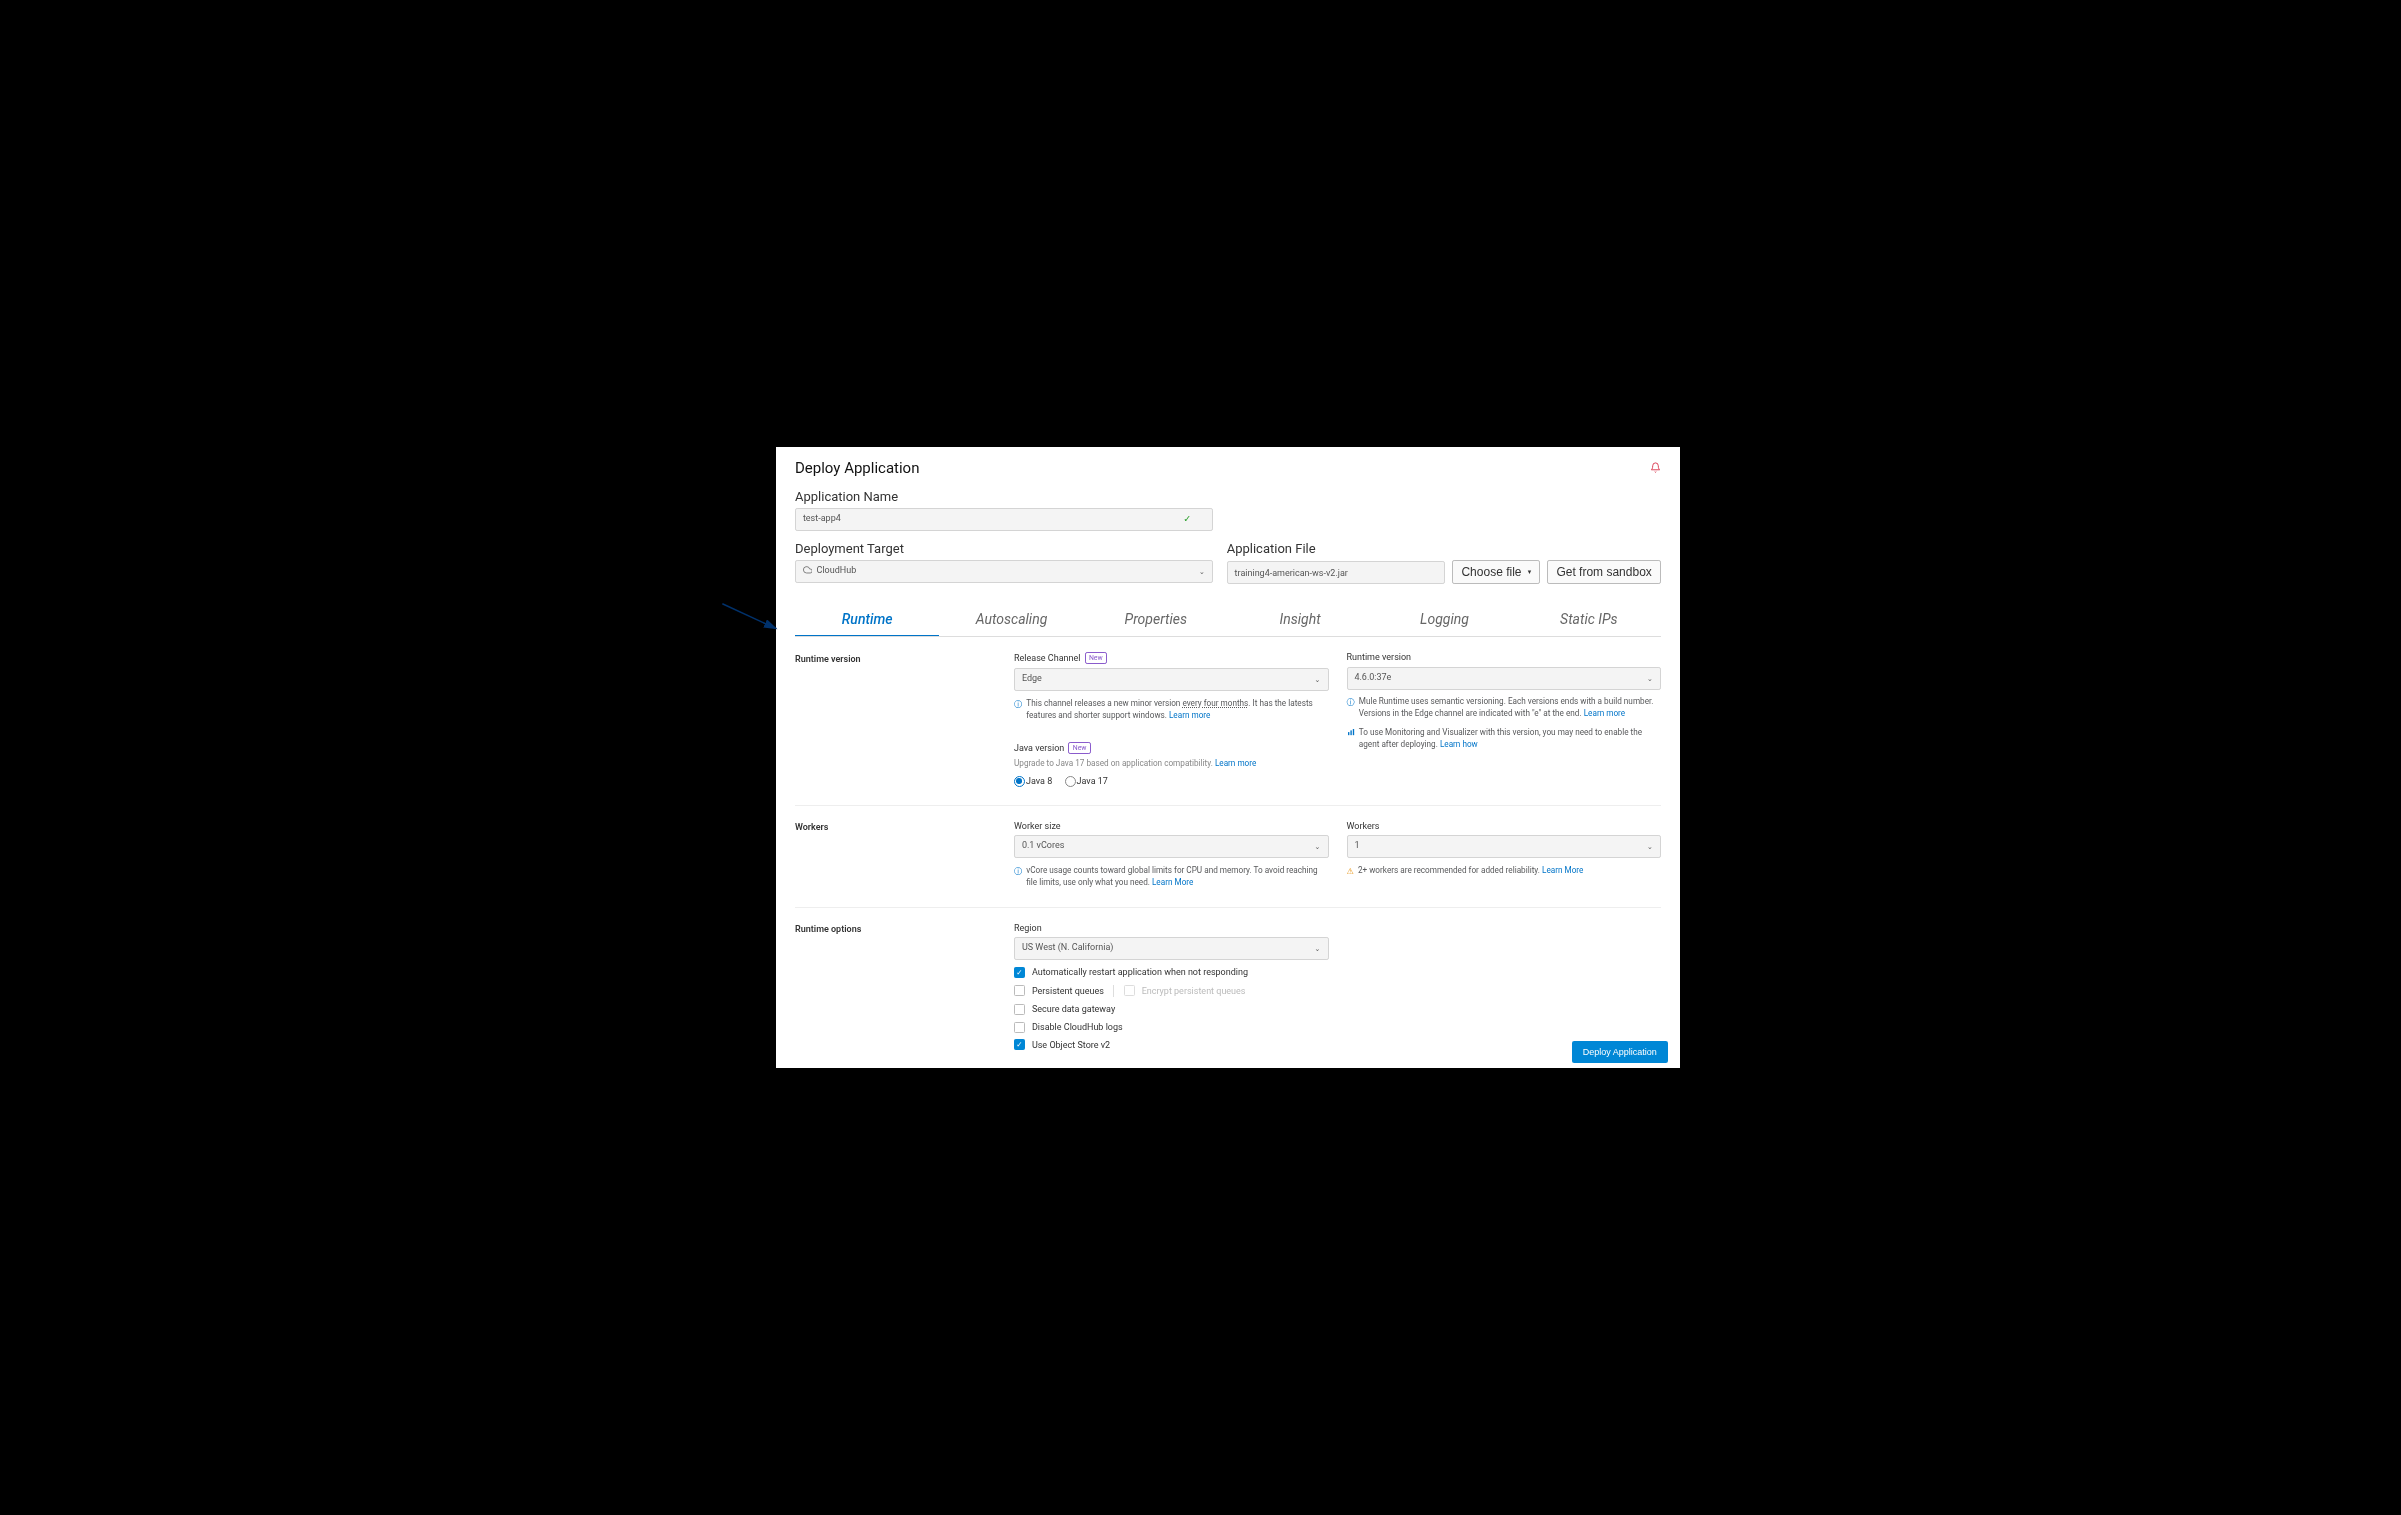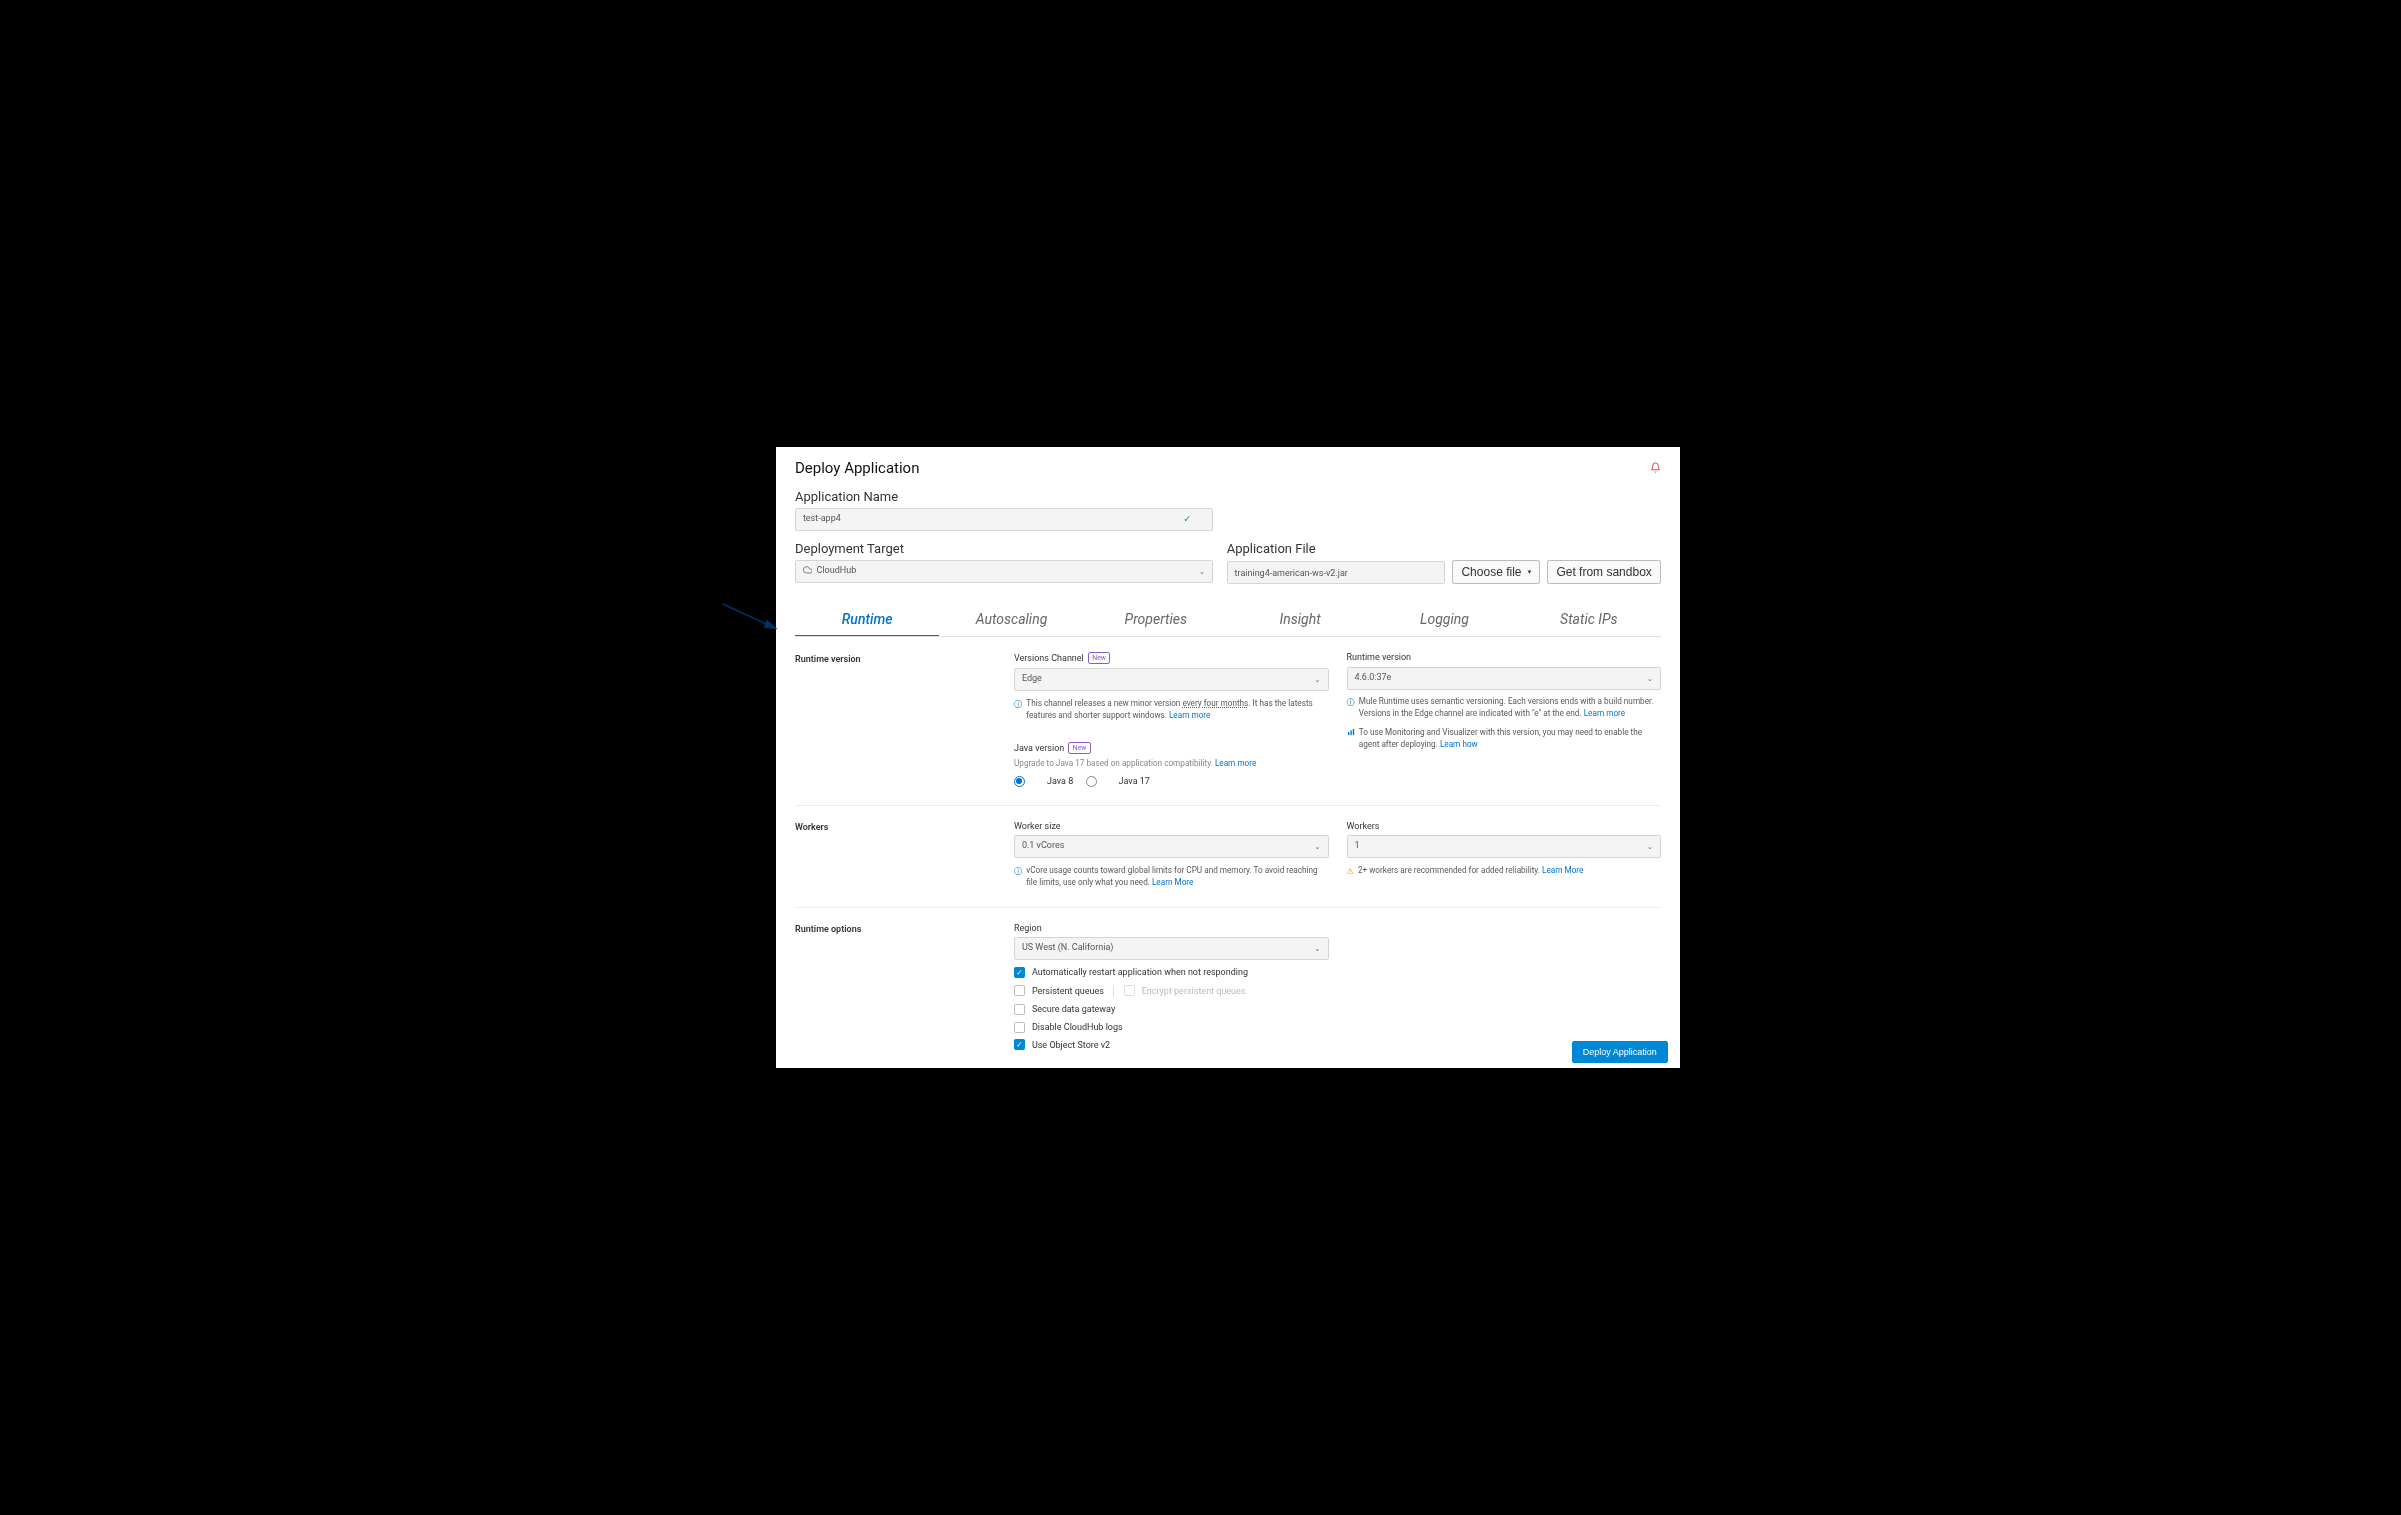--- a/index.html
+++ b/index.html
@@ -134,21 +134,21 @@
     border-radius: 2.1px;
   }
   .info-row { display: flex; align-items: flex-start; gap: 4.1px; font-size: 8.2px; color: #58595b; margin-top: 6.9px; line-height: 1.45; }
   .info-icon { flex:none; color: #0074c8; font-size: 8.2px; margin-top: 0.7px; }
   .warn-icon { color: #e58b00; font-size: 8.2px; margin-top: 0.7px; }
   .chart-icon { color: #0074c8; font-size: 8.2px; margin-top: 0.7px; }
   .underline-dotted { text-decoration: underline dotted; }
   .link { color: #0074c8; text-decoration: none; cursor: pointer; }
   .subtext { font-size: 8.2px; color: #888; margin-top: 2.7px; }
   .radio-row { display: flex; align-items: center; gap: 12.3px; margin-top: 8.2px; }
-  .radio { display: flex; align-items: center; gap: 22px; font-size: 9px; cursor: pointer; }
+  .radio { display: flex; align-items: center; gap: 1px; font-size: 9px; cursor: pointer; }
   .radio-circle {
     width: 11px; height: 11px; border-radius: 50%;
     border: 1.4px solid #888; display: inline-block; position: relative;
   }
   .radio-circle.checked { border-color: #0074c8; }
   .radio-circle.checked::after {
     content: ""; position: absolute; left: 1.4px; top: 1.4px;
     width: 5.5px; height: 5.5px; border-radius: 50%; background: #0074c8;
   }
   .check-row { display: flex; align-items: center; gap: 6.9px; margin-top: 6.9px; font-size: 9px; }
@@ -240,21 +240,21 @@
       <div class="tab">Insight</div>
       <div class="tab">Logging</div>
       <div class="tab">Static IPs</div>
     </div>
 
     <div class="section">
       <div class="section-label">Runtime version</div>
       <div class="section-body" style="flex-wrap:wrap;">
         <div class="col">
           <div class="col-label">
-            <span>Versions Channel</span>
+            <span>Release Channel</span>
             <span class="badge">New</span>
           </div>
           <div class="select">
             <span class="value">Edge</span>
             <span class="chevron">⌄</span>
           </div>
           <div class="info-row">
             <span class="info-icon">ⓘ</span>
             <span>
               <span>This channel releases a new minor version </span><span class="underline-dotted">every four months</span><span>. It has the latests features and shorter support windows. </span><a class="link">Learn more</a>

